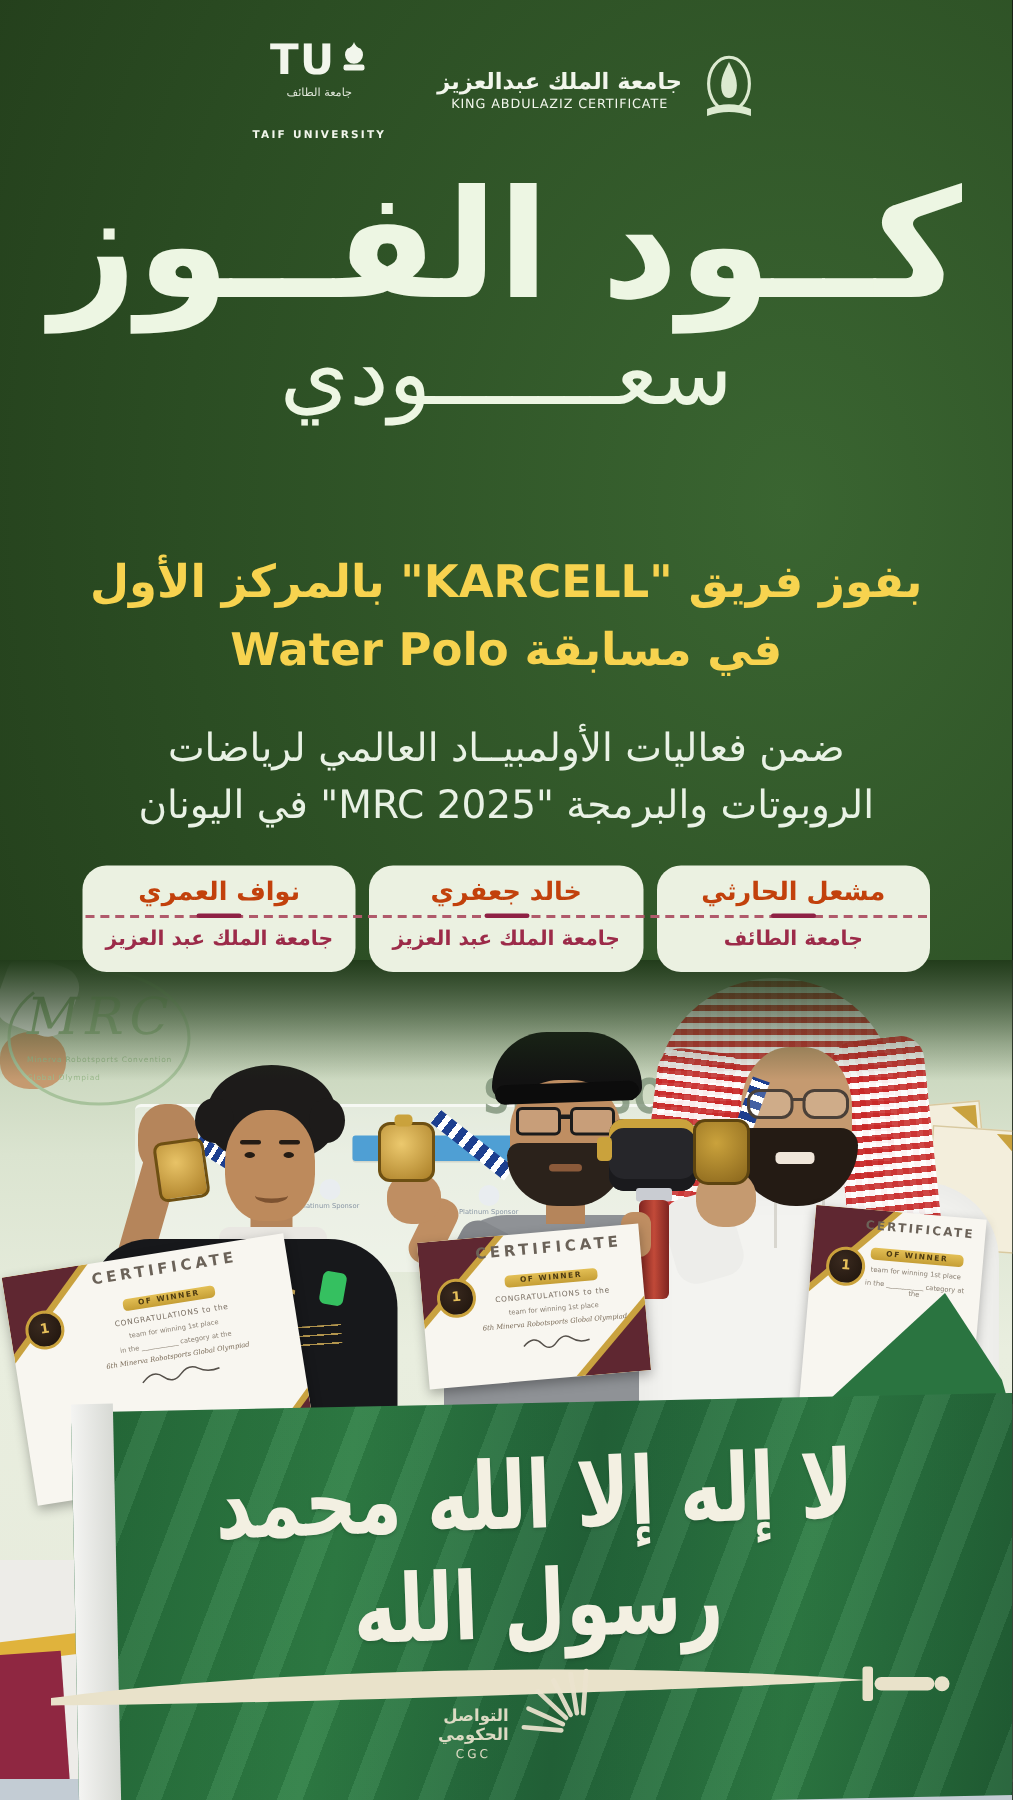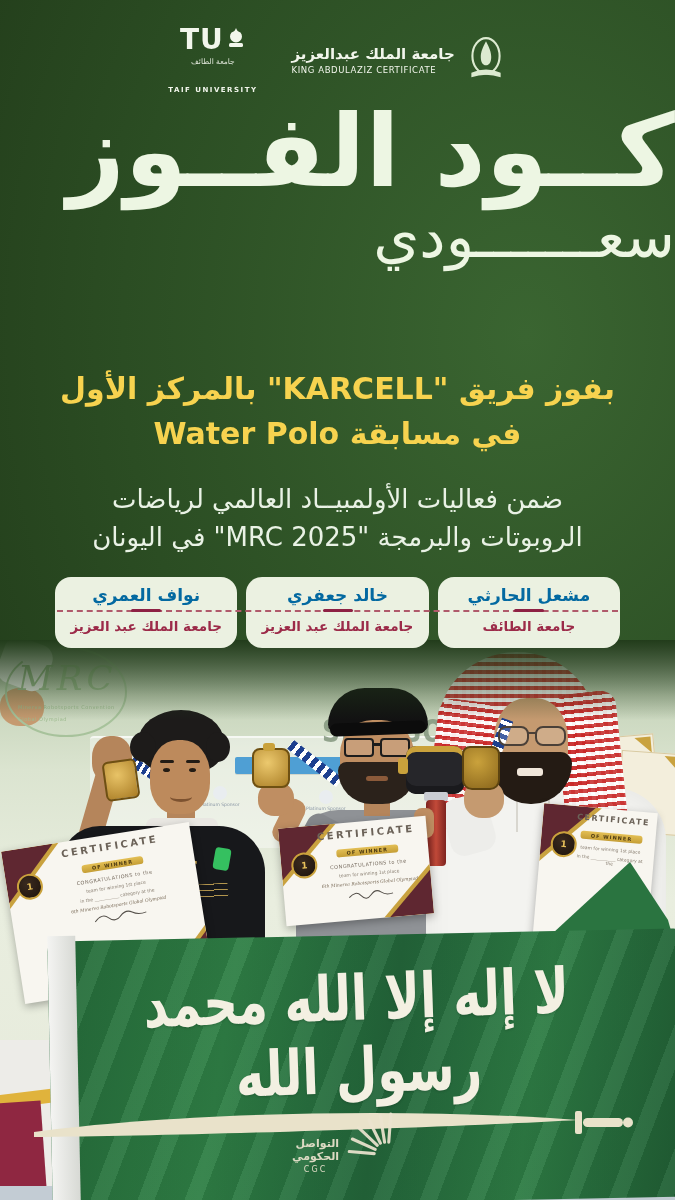--- a/index.html
+++ b/index.html
@@ -9,34 +9,34 @@
     background:radial-gradient(130% 95% at 78% 28%, #3a6531 0%, #2b4d23 46%, #1a2c12 100%);
   }
   
   .header{position:absolute;top:26px;left:0;right:0;display:flex;justify-content:center;align-items:center;gap:34px;z-index:5;}
   .tu-logo{display:flex;flex-direction:column;align-items:center;color:#f2f6ec;}
   .tu-top{display:flex;align-items:flex-start;gap:2px;}
   .tu-acronym{font-size:28px;font-weight:bold;letter-spacing:1px;line-height:1;}
   .tu-ar{font-size:7.5px;margin-top:3px;opacity:.9;}
   .tu-en{font-size:7px;font-weight:bold;letter-spacing:1.5px;margin-top:20px;}
   .kau-logo{display:flex;align-items:center;gap:10px;color:#f2f6ec;}
-  .kau-text{text-align:left;}
+  .kau-text{text-align:center;}
   .kau-ar{font-size:15px;font-weight:bold;direction:rtl;}
   .kau-en{font-size:8.5px;letter-spacing:.6px;margin-top:2px;}
   
-  .title{position:absolute;top:84px;left:0;right:0;color:#edf6e3;direction:rtl;z-index:5;}
+  .title{position:absolute;top:96px;left:0;right:0;text-align:center;color:#edf6e3;direction:rtl;z-index:5;}
   .title-l1{font-size:100px;font-weight:bold;line-height:1.35;}
   .title-l2{font-size:59px;font-weight:400;line-height:.95;margin-top:-10px;}
   .subtitle{position:absolute;top:366px;left:0;right:0;text-align:center;direction:rtl;color:#f7d34f;font-size:30px;font-weight:bold;line-height:1.5;z-index:5;}
   .description{position:absolute;top:481px;left:0;right:0;text-align:center;direction:rtl;color:#e9f2e5;font-size:26px;line-height:1.45;z-index:5;}
   
   .winners{position:absolute;top:577px;left:55px;right:55px;height:71px;display:flex;direction:rtl;gap:9px;z-index:30;}
   .dash-line{position:absolute;left:2px;right:2px;top:33px;border-top:2px dashed #b05a6b;z-index:2;}
   .badge{position:relative;flex:1;background:#ebf1e1;border-radius:16px;text-align:center;overflow:hidden;}
-  .badge-name{position:relative;z-index:3;margin-top:8px;font-size:17px;font-weight:bold;color:#0369a1;}
+  .badge-name{position:relative;z-index:3;margin-top:8px;font-size:17px;font-weight:bold;color:#c2410c;}
   .badge-underline{position:relative;z-index:3;width:30px;height:3px;background:#8e2144;margin:4px auto 0;border-radius:2px;}
   .badge-org{position:relative;z-index:3;margin-top:6px;font-size:13.5px;font-weight:bold;color:#9c2b49;}
   
   .photo{position:absolute;top:640px;left:0;right:0;bottom:0;overflow:hidden;
     background:linear-gradient(180deg,#93a48c 0px,#c6d4ba 55px,#dbe4d0 130px,#e9eedf 260px,#e6eadb 100%);}
   .fade{position:absolute;top:0;left:0;right:0;height:80px;background:linear-gradient(180deg,rgba(34,60,27,1) 0%,rgba(34,60,27,0) 100%);z-index:18;}
   
   .mrc-mark{position:absolute;left:4px;top:4px;width:130px;height:100px;z-index:2;color:#9cba8e;}
   .mrc-mark .m-title{font-family:"DejaVu Serif","Liberation Serif",serif;font-style:italic;font-size:34px;letter-spacing:4px;margin:14px 0 0 14px;}
   .mrc-mark .m-sub{font-size:5px;margin:6px 0 0 14px;letter-spacing:.5px;}

